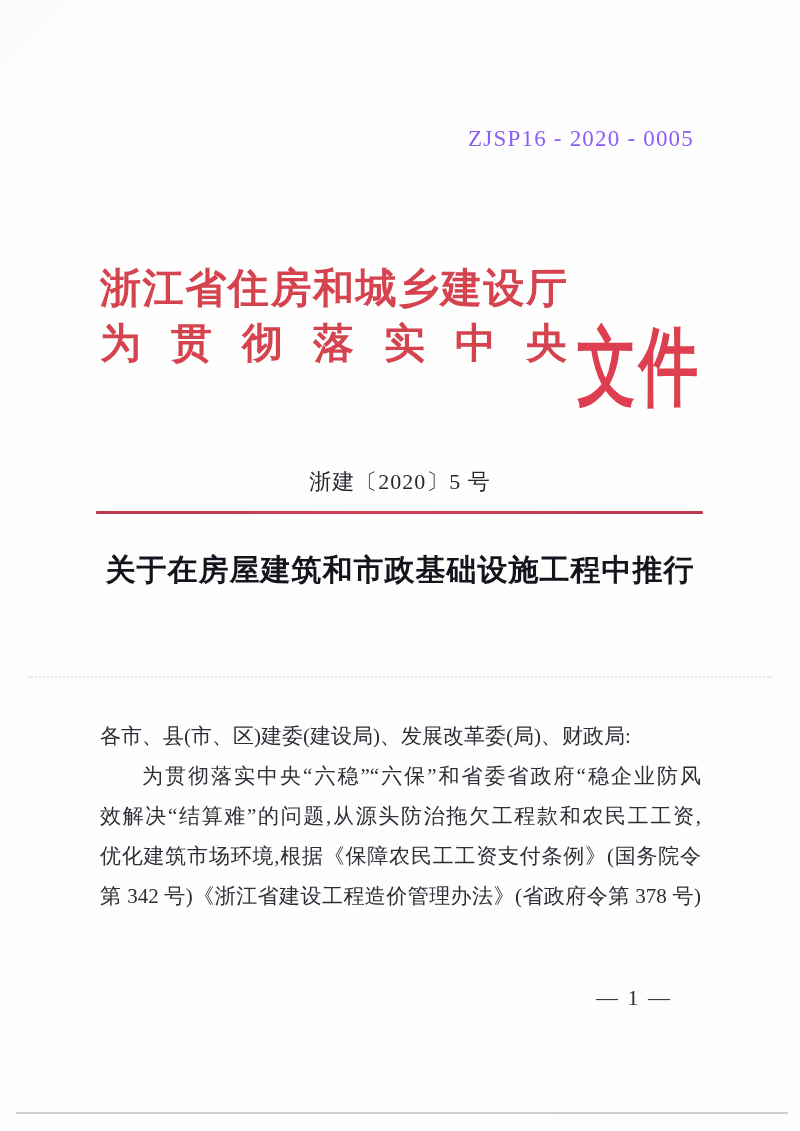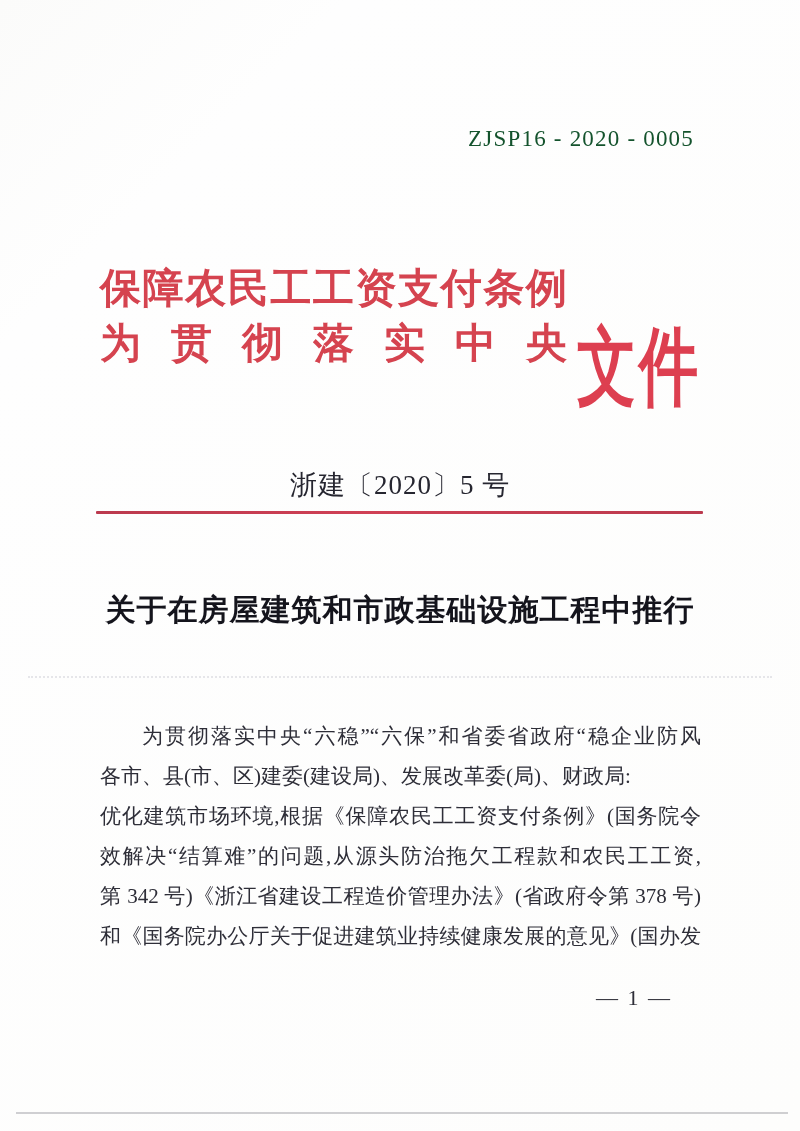--- a/index.html
+++ b/index.html
@@ -13,21 +13,21 @@
 
   
   .page-surface {
     position: absolute; inset: 0;
     background: linear-gradient(135deg, #fbfbfa 0%, #fefefe 18%, #fdfdfc 100%);
   }
 
   .ref-number {
     position: absolute; top: 126px; right: 106px;
     font-size: 23px; letter-spacing: 1.2px;
-    color: #14532d;
+    color: #8b5cf6;
   }
 
   .letterhead { position: absolute; top: 261px; left: 100px; width: 620px; height: 170px; }
   .issuers { width: 467px; }
   .issuer {
     width: 467px; height: 55px; line-height: 55px;
     font-size: 41px; font-weight: 700;
     color: #d5434f;
     text-align: justify; text-align-last: justify;
     white-space: nowrap;
@@ -39,33 +39,33 @@
     color: #dd3f50;
     letter-spacing: 3px;
     transform: scaleY(1.45);
     transform-origin: top left;
     white-space: nowrap;
   }
 
   .doc-number {
     position: absolute; top: 467px; left: 0; width: 800px;
     text-align: center;
-    font-size: 27px; color: #262630;
+    font-size: 22px; color: #262630;
     letter-spacing: 1px;
   }
 
   .red-rule {
     position: absolute; top: 511px; left: 96px;
     width: 607px; height: 3px;
     background: linear-gradient(90deg, #bb3a4e 0%, #d04055 45%, #bb3a4e 100%);
     border-radius: 1px;
   }
 
   .doc-title {
-    position: absolute; top: 584px; left: 0; width: 800px;
+    position: absolute; top: 544px; left: 0; width: 800px;
     margin: 0;
     text-align: center;
     font-size: 30px; font-weight: 700;
     line-height: 52px;
     color: #14141c;
     letter-spacing: 1px;
     font-family: "Liberation Serif", "DejaVu Serif", serif;
   }
 
   .artifact-line-top {
@@ -96,42 +96,41 @@
 <body>
 
 <div class="page-surface"></div>
 
 <main>
 
   <div class="ref-number">ZJSP16 - 2020 - 0005</div>
 
   <header class="letterhead">
     <div class="issuers">
-      <div class="issuer">保障农民工工资支付条例</div>
+      <div class="issuer">浙江省住房和城乡建设厅</div>
       <div class="issuer">为贯彻落实中央</div>
     </div>
     <div class="doc-type">文件</div>
   </header>
 
   <div class="doc-number">浙建〔2020〕5 号</div>
 
   <div class="red-rule"></div>
 
   <h1 class="doc-title">
     <span>关于在房屋建筑和市政基础设施工程中推行</span><br>
   </h1>
 
   <div class="artifact-line-top"></div>
 
   <section class="body-text">
+    <div class="bline salutation">各市、县(市、区)建委(建设局)、发展改革委(局)、财政局:</div>
     <div class="bline just indent">为贯彻落实中央“六稳”“六保”和省委省政府“稳企业防风</div>
-    <div class="bline salutation">各市、县(市、区)建委(建设局)、发展改革委(局)、财政局:</div>
+    <div class="bline just">效解决“结算难”的问题,从源头防治拖欠工程款和农民工工资,</div>
     <div class="bline just">优化建筑市场环境,根据《保障农民工工资支付条例》(国务院令</div>
-    <div class="bline just">效解决“结算难”的问题,从源头防治拖欠工程款和农民工工资,</div>
     <div class="bline just">第 342 号)《浙江省建设工程造价管理办法》(省政府令第 378 号)</div>
-    <div class="bline just">和《国务院办公厅关于促进建筑业持续健康发展的意见》(国办发</div>
   </section>
 
   <div class="page-number">— 1 —</div>
 
   <div class="artifact-line-bottom"></div>
 
 </main>
 
 </body></html>

